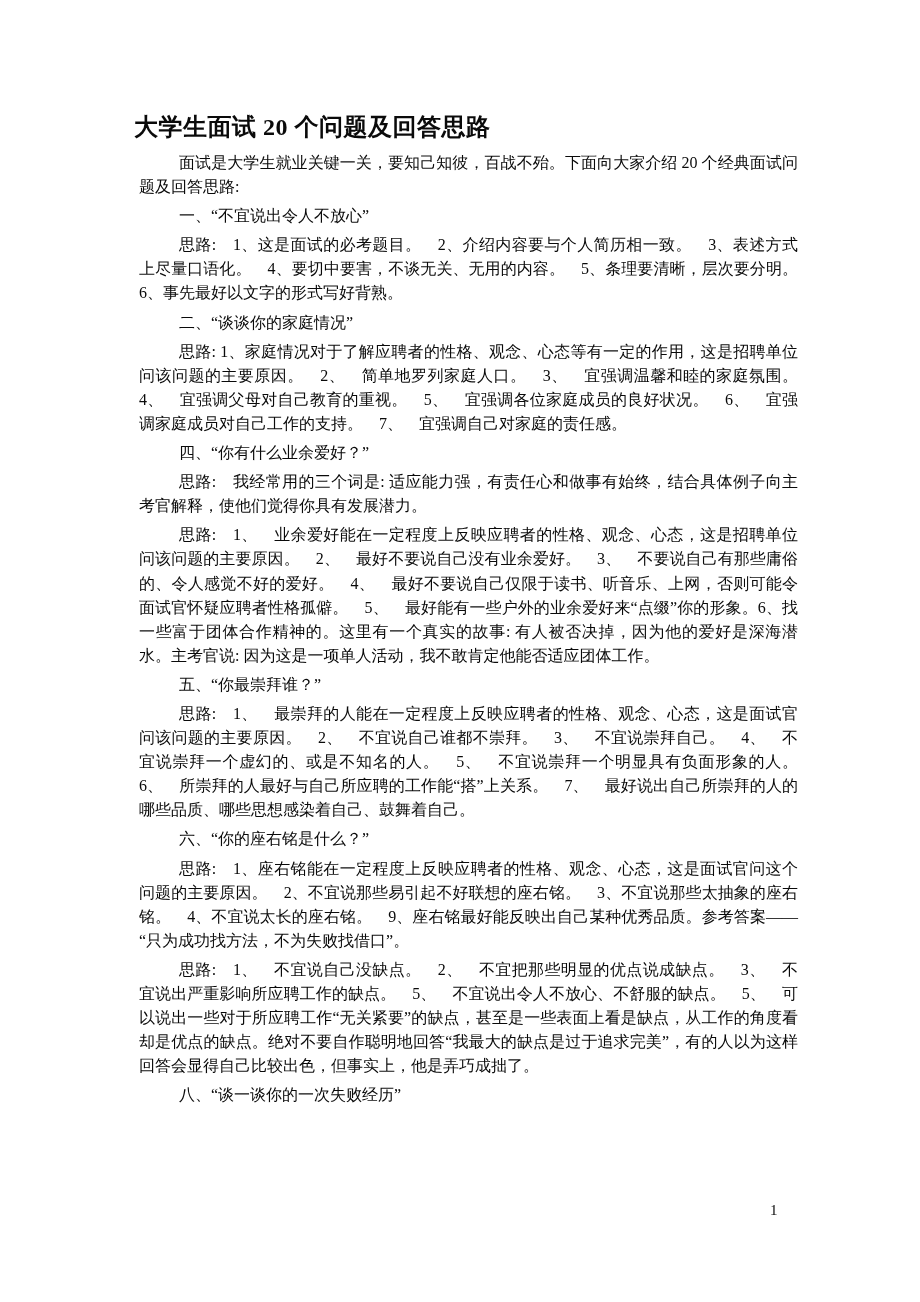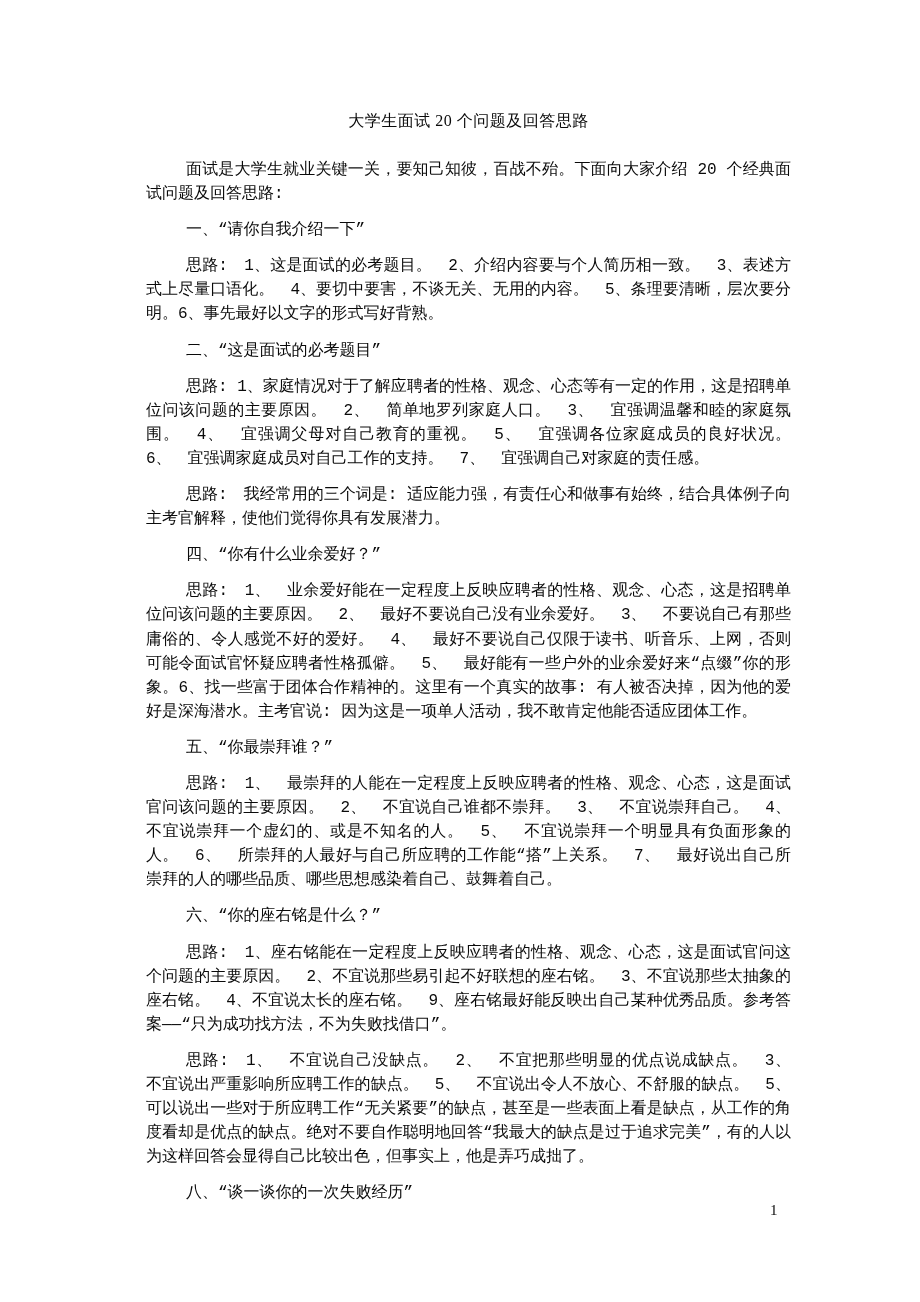--- a/index.html
+++ b/index.html
@@ -14,64 +14,62 @@
     background: #ffffff;
     overflow: hidden;
     color: #0a0a0a;
     font-family: "Liberation Serif", "DejaVu Serif", serif;
   }
   .doc-title {
     position: absolute;
     top: 111px;
     left: 134px;
     width: 669px;
-    text-align: center;
-    font-size: 16px;
-    font-weight: normal;
+    font-size: 24px;
+    font-weight: bold;
     letter-spacing: 0.5px;
     white-space: nowrap;
   }
   .doc-body {
     position: absolute;
     top: 146px;
     left: 134px;
     width: 669px;
     font-size: 16px;
     line-height: 24.1px;
     text-align: justify;
     text-justify: inter-ideograph;
   }
   .doc-body p {
-    margin: 12px;
+    margin: 5px;
     padding: 0;
     text-indent: 2.5em;
-    font-family: Liberation Mono, monospace;
   }
   .page-number {
     position: absolute;
     top: 1202px;
     left: 770px;
     font-size: 15px;
     color: #0a0a0a;
   }
 </style>
 </head>
 <body>
 
 <div class="page">
   <div class="doc-title">大学生面试 20 个问题及回答思路</div>
 
   <div class="doc-body">
       <p>面试是大学生就业关键一关，要知己知彼，百战不殆。下面向大家介绍 20 个经典面试问题及回答思路:</p>
-      <p>一、“请你自我介绍一下”</p>
+      <p>一、“不宜说出令人不放心”</p>
       <p>思路:　1、这是面试的必考题目。　2、介绍内容要与个人简历相一致。　3、表述方式上尽量口语化。　4、要切中要害，不谈无关、无用的内容。　5、条理要清晰，层次要分明。6、事先最好以文字的形式写好背熟。</p>
-      <p>二、“这是面试的必考题目”</p>
+      <p>二、“谈谈你的家庭情况”</p>
       <p>思路: 1、家庭情况对于了解应聘者的性格、观念、心态等有一定的作用，这是招聘单位问该问题的主要原因。　2、　简单地罗列家庭人口。　3、　宜强调温馨和睦的家庭氛围。　4、　宜强调父母对自己教育的重视。　5、　宜强调各位家庭成员的良好状况。　6、　宜强调家庭成员对自己工作的支持。　7、　宜强调自己对家庭的责任感。</p>
+      <p>四、“你有什么业余爱好？”</p>
       <p>思路:　我经常用的三个词是: 适应能力强，有责任心和做事有始终，结合具体例子向主考官解释，使他们觉得你具有发展潜力。</p>
-      <p>四、“你有什么业余爱好？”</p>
       <p>思路:　1、　业余爱好能在一定程度上反映应聘者的性格、观念、心态，这是招聘单位问该问题的主要原因。　2、　最好不要说自己没有业余爱好。　3、　不要说自己有那些庸俗的、令人感觉不好的爱好。　4、　最好不要说自己仅限于读书、听音乐、上网，否则可能令面试官怀疑应聘者性格孤僻。　5、　最好能有一些户外的业余爱好来“点缀”你的形象。6、找一些富于团体合作精神的。这里有一个真实的故事: 有人被否决掉，因为他的爱好是深海潜水。主考官说: 因为这是一项单人活动，我不敢肯定他能否适应团体工作。</p>
       <p>五、“你最崇拜谁？”</p>
       <p>思路:　1、　最崇拜的人能在一定程度上反映应聘者的性格、观念、心态，这是面试官问该问题的主要原因。　2、　不宜说自己谁都不崇拜。　3、　不宜说崇拜自己。　4、　不宜说崇拜一个虚幻的、或是不知名的人。　5、　不宜说崇拜一个明显具有负面形象的人。　6、　所崇拜的人最好与自己所应聘的工作能“搭”上关系。　7、　最好说出自己所崇拜的人的哪些品质、哪些思想感染着自己、鼓舞着自己。</p>
       <p>六、“你的座右铭是什么？”</p>
       <p>思路:　1、座右铭能在一定程度上反映应聘者的性格、观念、心态，这是面试官问这个问题的主要原因。　2、不宜说那些易引起不好联想的座右铭。　3、不宜说那些太抽象的座右铭。　4、不宜说太长的座右铭。　9、座右铭最好能反映出自己某种优秀品质。参考答案——“只为成功找方法，不为失败找借口”。</p>
       <p>思路:　1、　不宜说自己没缺点。　2、　不宜把那些明显的优点说成缺点。　3、　不宜说出严重影响所应聘工作的缺点。　5、　不宜说出令人不放心、不舒服的缺点。　5、　可以说出一些对于所应聘工作“无关紧要”的缺点，甚至是一些表面上看是缺点，从工作的角度看却是优点的缺点。绝对不要自作聪明地回答“我最大的缺点是过于追求完美”，有的人以为这样回答会显得自己比较出色，但事实上，他是弄巧成拙了。</p>
       <p>八、“谈一谈你的一次失败经历”</p>
     </div>
 
   <div class="page-number">1</div>

